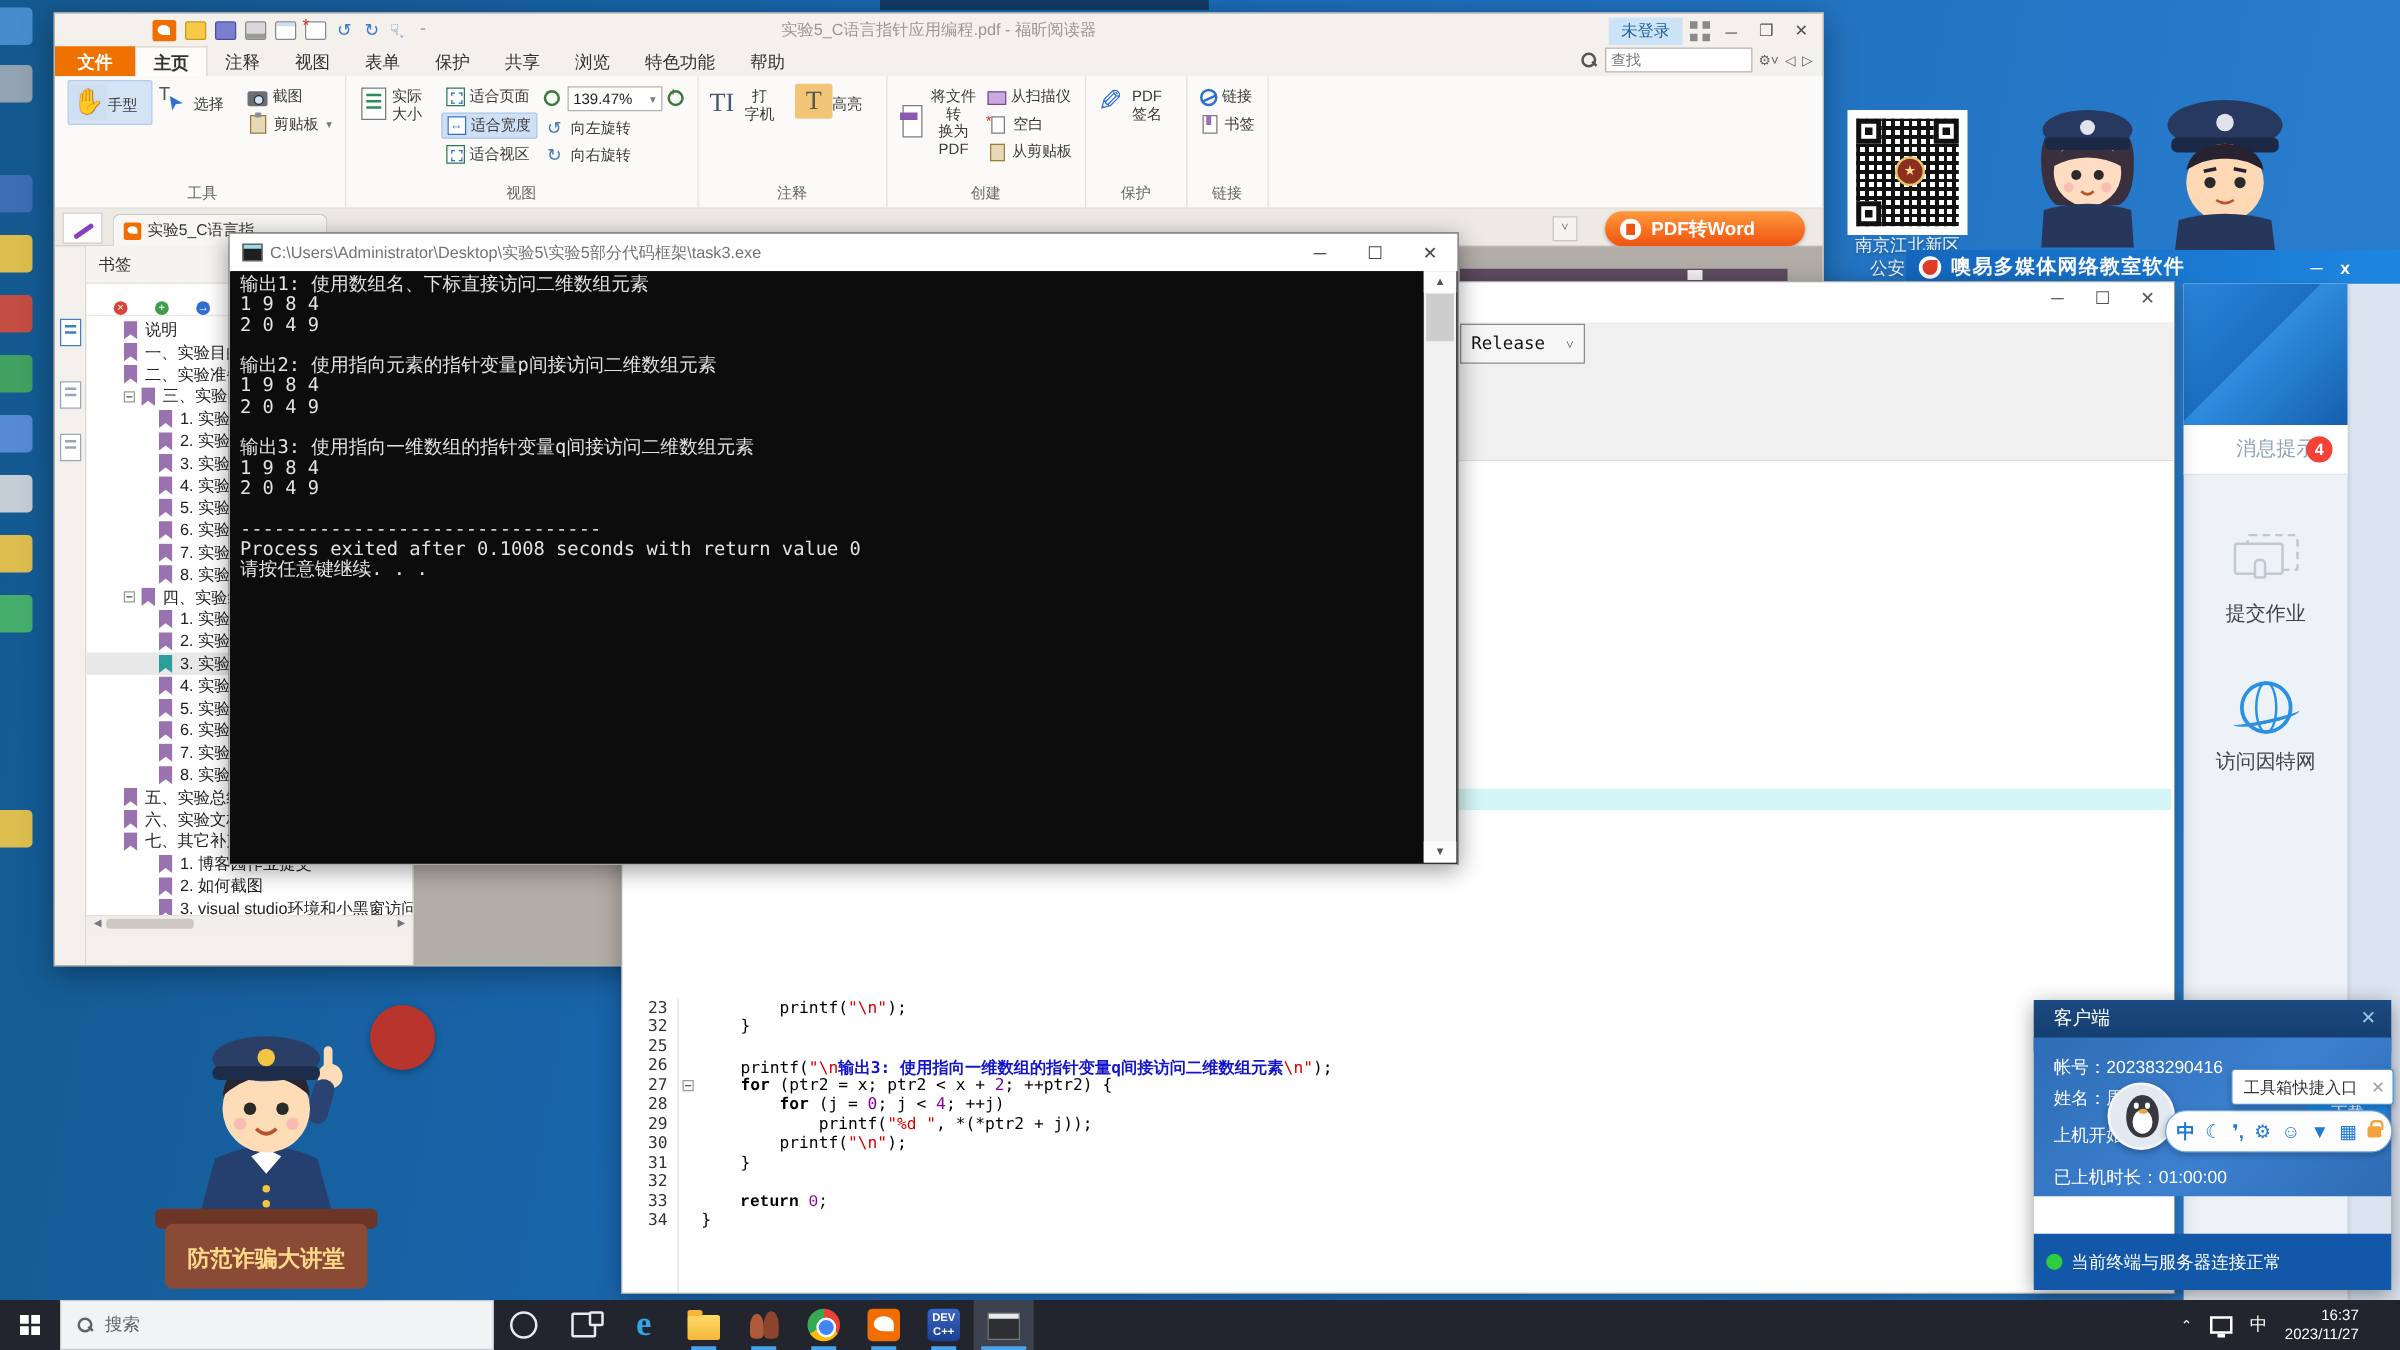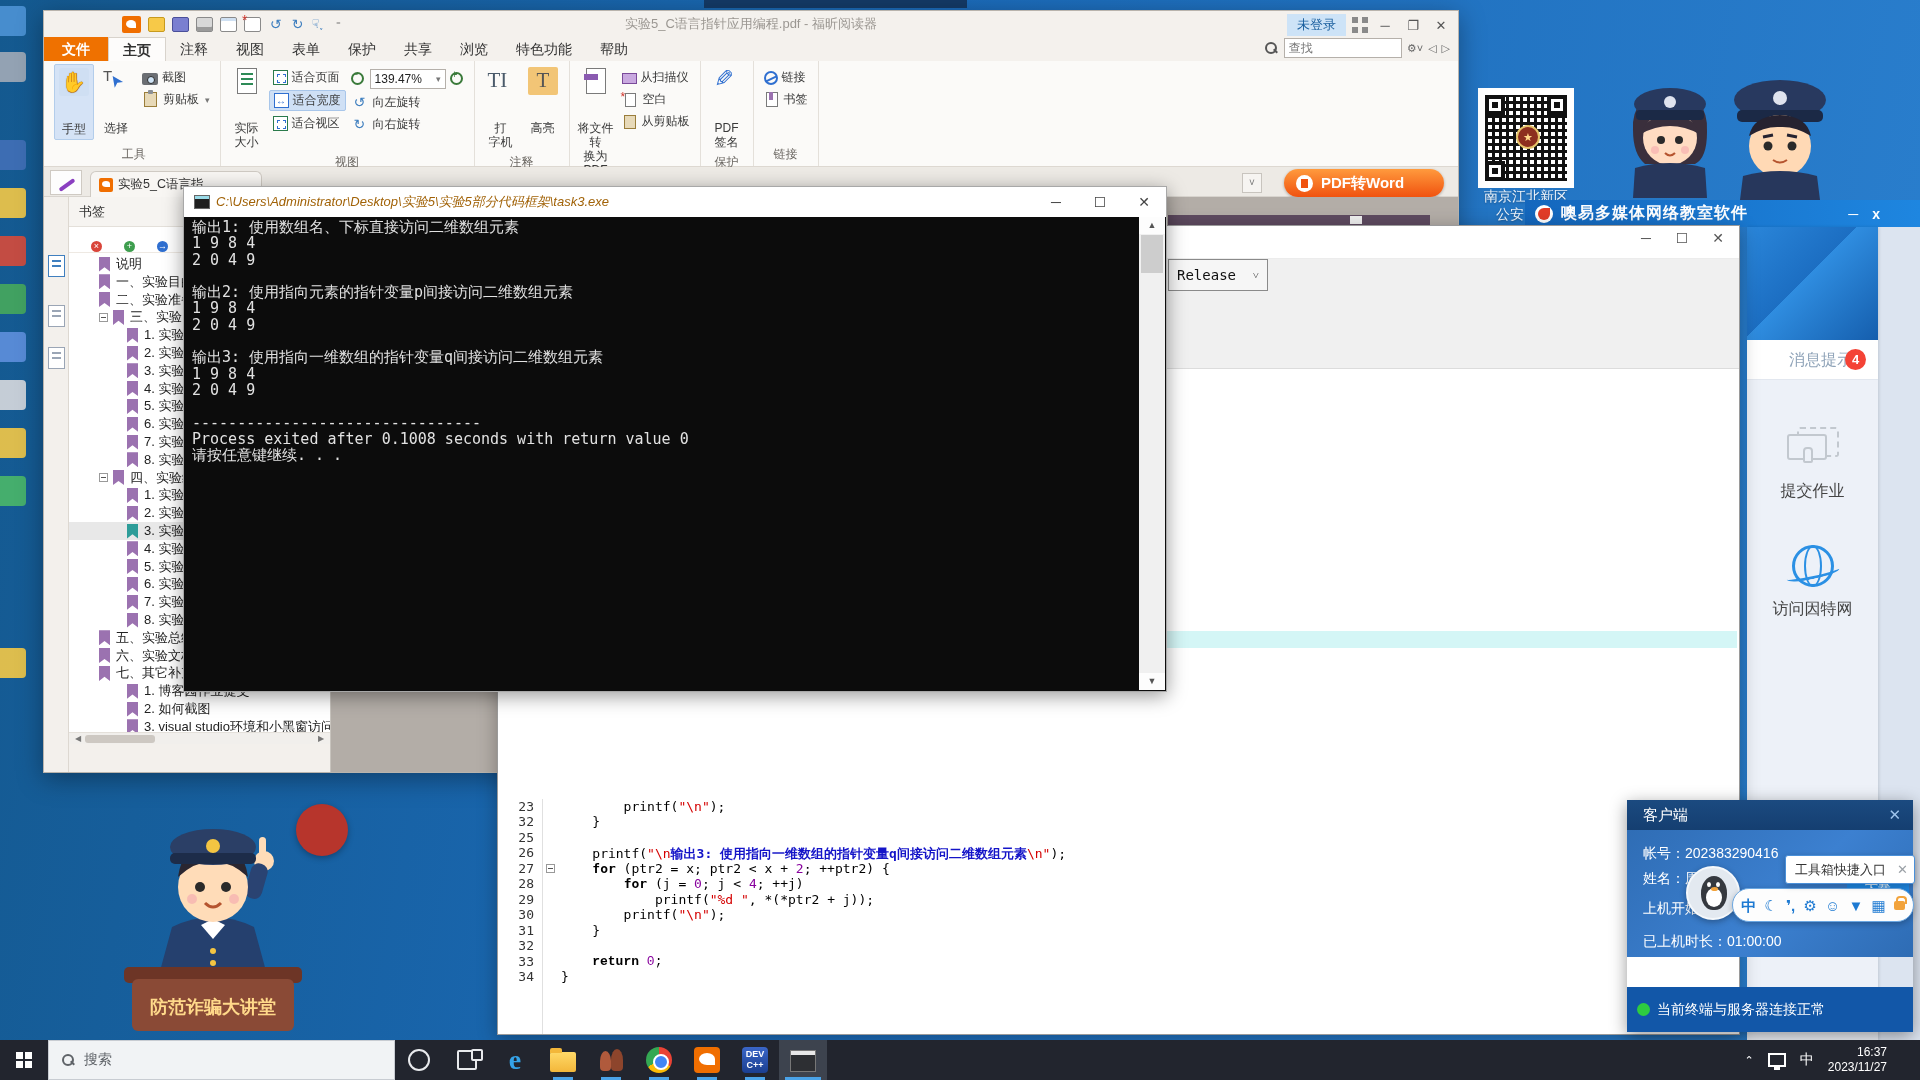--- a/index.html
+++ b/index.html
@@ -64,21 +64,21 @@
   .fi-mag { width:15px; height:15px; position:relative; }
   .fi-mag::before{content:""; position:absolute; left:1px; top:1px; width:8px; height:8px; border:2px solid #555; border-radius:50%;}
   .fi-mag::after{content:""; position:absolute; left:9px; top:9px; width:5px; height:2px; background:#555; transform:rotate(45deg);}
   .fx-find input { width:118px; height:20px; border:1px solid #b5b0aa; font-size:12px; padding:0 4px; color:#444; background:#fff; }
   .fi-small { font-size:11px; color:#666; }
 
   .fx-ribbon { position:absolute; left:0; top:50px; right:0; height:106px; background:#fbfaf8; border-bottom:1px solid #ddd8d1; display:flex; padding-left:4px; }
   .rgroup { display:flex; flex-direction:column; border-right:1px solid #e4e0da; padding:3px 6px 0 6px; }
   .rcols { display:flex; flex:1; align-items:flex-start; gap:2px; }
   .glabel { text-align:center; font-size:12px; color:#6b6762; padding:2px 0 3px; }
-  .bigbtn { width:40px; display:flex; flex-direction:column; align-items:center; padding:3px 1px; border-radius:2px;gap:23px; }
+  .bigbtn { width:68px; display:flex; flex-direction:row; align-items:center; padding:3px 1px; border-radius:2px; }
   .bigbtn.hl { background:#d5e3f6; border:1px solid #b3cdeb; }
   .blabel { font-size:12px; color:#3a3a3a; text-align:center; white-space:pre-line; line-height:14px; margin-top:3px; }
   .smallcol { display:flex; flex-direction:column; gap:3px; padding-top:4px; }
   .smallbtn { display:flex; align-items:center; gap:4px; font-size:12px; color:#3a3a3a; padding:1px 4px; border-radius:2px;text-align:center; }
   .smallbtn.hl { background:#cfe0f5; border:1px solid #a8c6ea; }
   .zoomrow { display:flex; align-items:center; gap:3px; padding:1px 2px; }
   .zoombox { width:76px; height:20px; border:1px solid #b5b0aa; background:#fff; font-size:12px; color:#222;
     display:flex; align-items:center; justify-content:space-between; padding:0 4px; }
   .zoombox .zc{ color:#777; font-size:9px; }
 
@@ -213,21 +213,21 @@
   .c-cs { color:#1414c8; font-weight:bold; }
   .c-n { color:#87009d; }
   .foldbox { position:absolute; left:48px; width:9px; height:9px; border:1px solid #999; background:#fff; }
   .foldbox::after { content:""; position:absolute; left:1px; top:3px; width:5px; height:1px; background:#555; }
 
   
   #console { position:absolute; left:183px; top:186px; width:984px; height:506px; background:#0c0c0c; border:1px solid #a8a8a8; box-shadow:0 4px 18px rgba(0,0,0,.4); }
   .con-title { position:absolute; left:0; top:0; right:0; height:30px; background:#fff; display:flex; align-items:center; }
   .con-ico { width:16px; height:14px; margin:0 6px 0 10px; background:#1f1f1f; border:1px solid #666; position:relative; flex:none; }
   .con-ico::after { content:""; position:absolute; left:0; top:0; right:0; height:3px; background:#9adbe8; }
-  .con-title-text { font-size:13px; color:#a16207; white-space:nowrap; overflow:hidden;font-style:italic; }
+  .con-title-text { font-size:13px; color:#737373; white-space:nowrap; overflow:hidden; }
   .con-btns { margin-left:auto; display:flex; }
   .con-btns .wbtn { width:44px; line-height:30px; font-size:14px; }
   .con-client { position:absolute; left:1px; top:30px; width:956px; bottom:1px; background:#0c0c0c; overflow:hidden; }
   .con-text { position:absolute; left:7px; top:2px; font-family:"DejaVu Sans Mono","Liberation Mono",monospace; font-size:15px; color:#e2e2e2; }
   .cline { height:16.3px; line-height:16.3px; white-space:pre; }
   .con-sb { position:absolute; right:1px; top:30px; width:26px; bottom:1px; background:#f0f0f0; }
   .con-sb .sbtn { position:absolute; left:0; right:0; height:17px; background:#fdfdfd; color:#555; font-size:9px; text-align:center; line-height:17px; }
   .con-sb .sthumb { position:absolute; left:2px; right:2px; top:18px; height:38px; background:#cdcdcd; }
 
   

